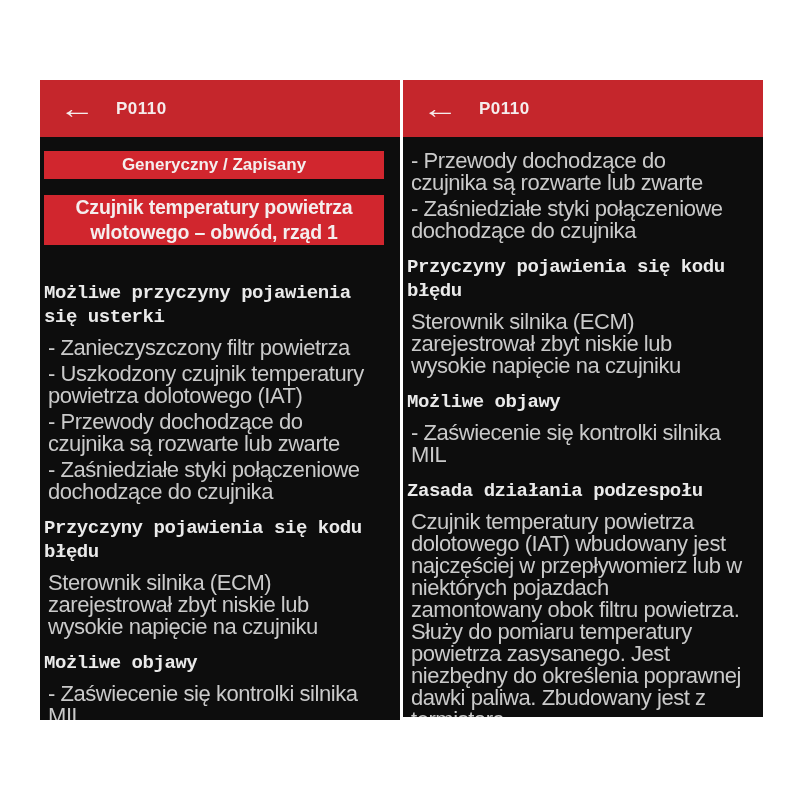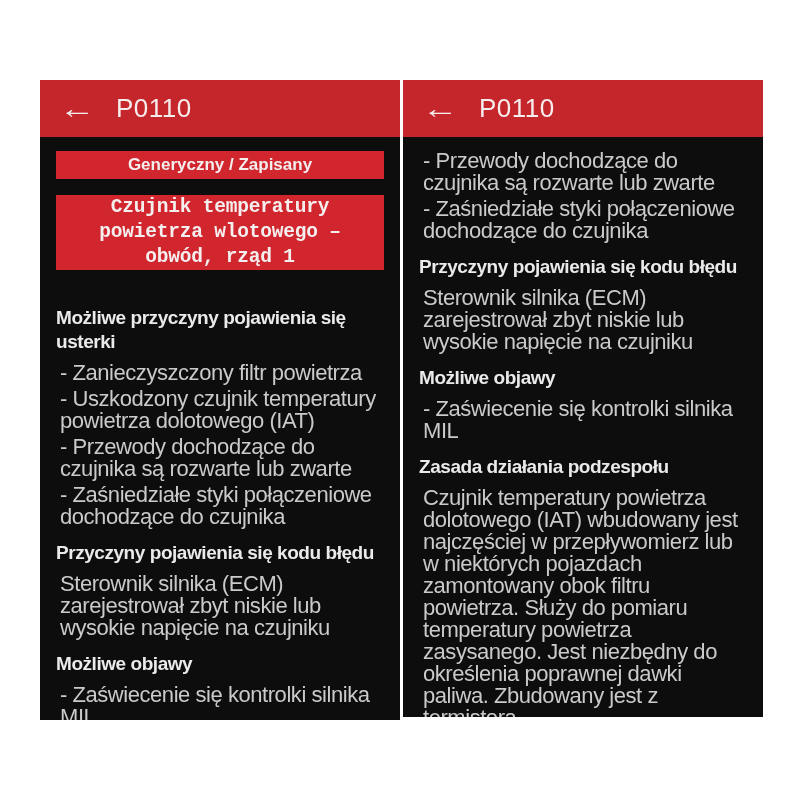--- a/index.html
+++ b/index.html
@@ -25,47 +25,48 @@
     height:57px;background:var(--header-red);
     display:flex;align-items:center;
     padding-left:19px;box-sizing:border-box;
   }
   .back{
     color:var(--appbar-text);font-size:29px;line-height:29px;
     margin-right:28px;cursor:pointer;font-weight:400;
     transform:scaleX(1.25);transform-origin:left center;
   }
   .apptitle{
-    color:var(--appbar-text);font-size:26px;letter-spacing:0.5px;font-weight:400;
+    color:var(--appbar-text);font-size:17px;letter-spacing:0.5px;font-weight:700;
   }
   .pbody{
     background:var(--panel-bg);
     box-sizing:border-box;
-    padding:12px 16px 0 16px;
+    padding:12px 16px 0 4px;
     overflow:hidden;
   }
   .panel-left .pbody{height:583px;}
   .panel-right .pbody{height:580px;padding-top:9px;}
   .badge{
     background:var(--badge-red);
     color:#f4eeee;font-weight:bold;text-align:center;
     box-sizing:border-box;
   }
   .badge-top{
     font-size:17px;line-height:28px;height:28px;
     margin:2px 0 16px 0;
   }
   .badge-desc{
     font-size:19.5px;line-height:25px;padding:0 6px;
-    margin-bottom:0;letter-spacing:-0.2px;font-family:Liberation Mono, monospace;
+    margin-bottom:0;letter-spacing:-0.2px;
   }
   .sec-heading{
     color:var(--heading-text);font-weight:bold;
     font-size:19px;line-height:24px;letter-spacing:-0.45px;
     margin:13px 0 8px 0;
+    font-family:Liberation Mono, monospace;
   }
   .panel-left .sec-heading:first-of-type{margin-top:36px;}
   .sec-par{
     color:var(--body-text);
     font-size:22px;line-height:22px;letter-spacing:-0.45px;
     margin:4px;
   }
 </style>
 </head>
 <body>

